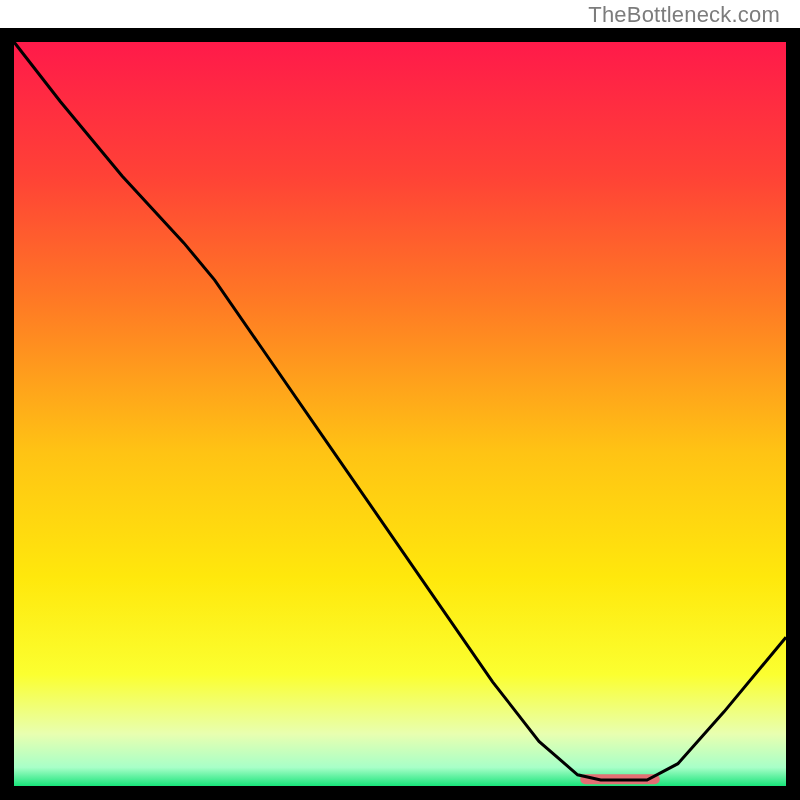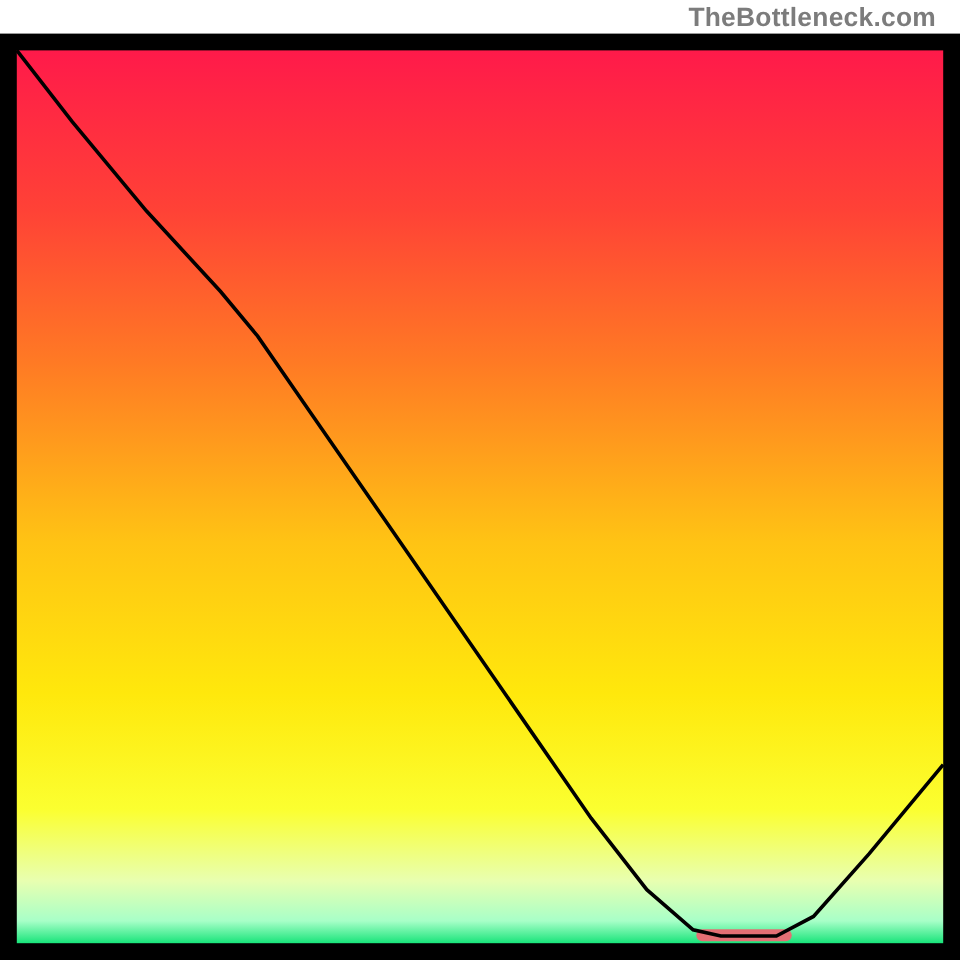--- a/index.html
+++ b/index.html
@@ -13,21 +13,21 @@
   .container {
     position: relative;
     width: 800px;
     height: 800px;
   }
   .watermark {
     position: absolute;
     top: 2px;
     right: 20px;
     font-size: 22px;
-    font-weight: bold;
+    font-weight: normal;
     color: #7c7c7c;
     letter-spacing: 0.2px;
   }
   svg.chart {
     position: absolute;
     top: 0;
     left: 0;
   }
 </style>
 </head>

